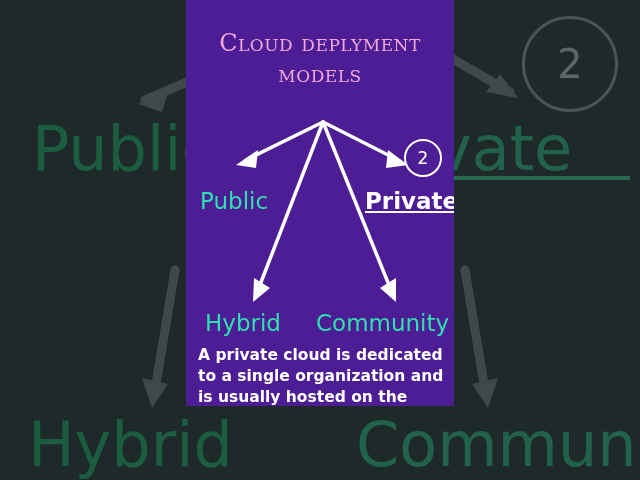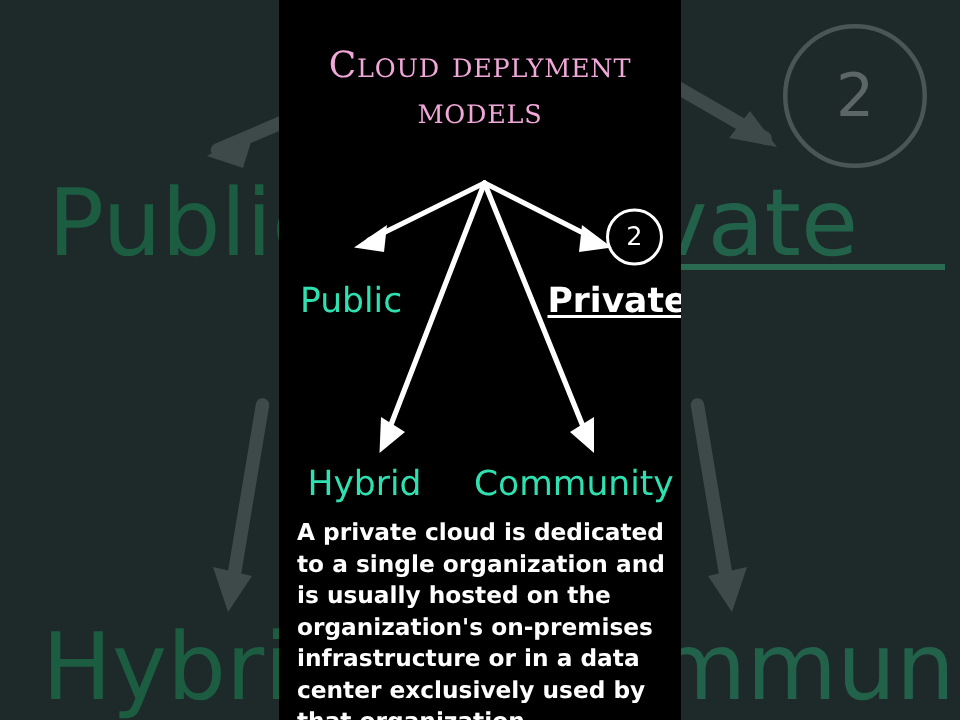--- a/index.html
+++ b/index.html
@@ -95,22 +95,22 @@
     font-size: 40px;
     font-family: "DejaVu Sans", sans-serif;
   }
 
   
   .card {
     position: absolute;
     left: 186px;
     top: 0;
     width: 268px;
-    height: 480px;
-    background: #000000;
+    height: 406px;
+    background: #4c1d95;
     overflow: hidden;
   }
 
   .title {
     position: absolute;
     left: 0;
     top: 28px;
     width: 268px;
     text-align: center;
     color: #f0a8d8;

